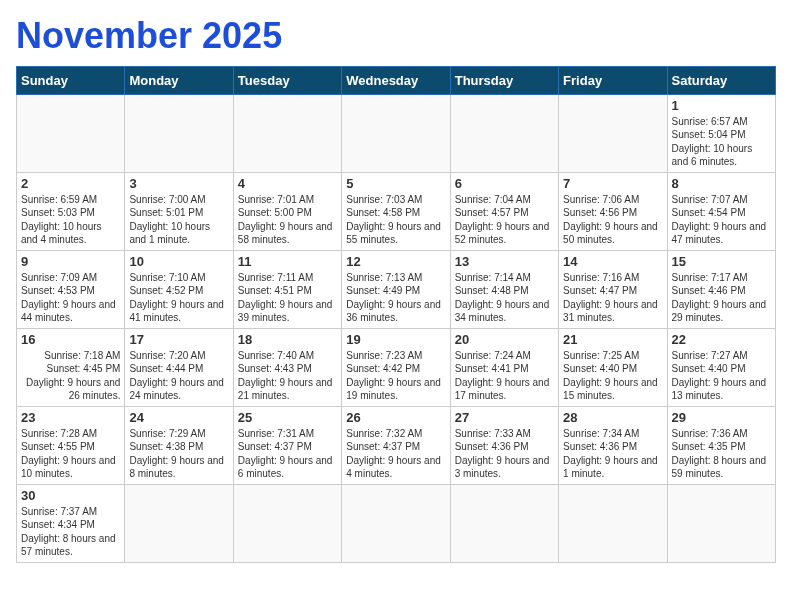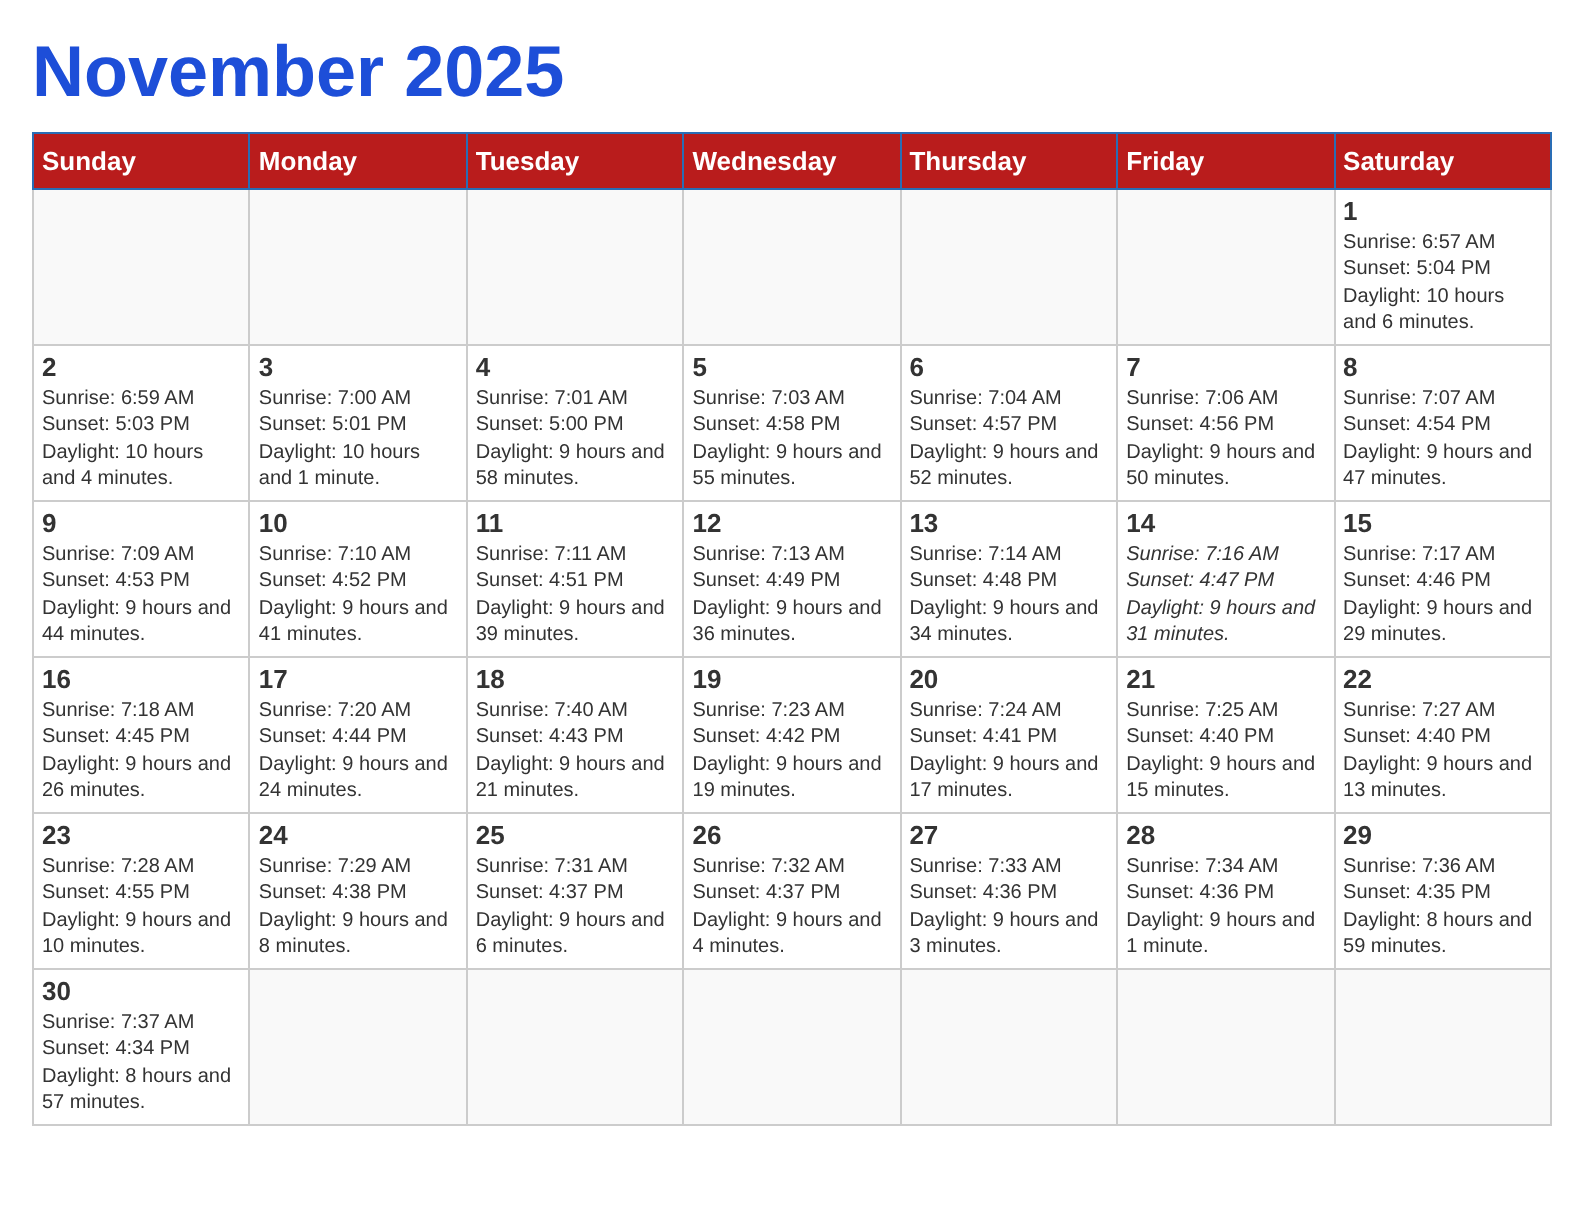--- a/index.html
+++ b/index.html
@@ -39,21 +39,21 @@
     .location-title {
       font-size: 16px;
       color: #555;
     }
     .calendar {
       width: 100%;
       border-collapse: collapse;
       border: 1px solid #ccc;
     }
     .calendar th {
-      background: #b91c1c;
+      background: #0c4a6e;
       color: #fff;
       font-size: 13px;
       font-weight: bold;
       padding: 6px 4px;
       text-align: left;
       border: 1px solid #2a6db5;
     }
     .calendar td {
       vertical-align: top;
       border: 1px solid #ccc;
@@ -185,35 +185,35 @@
 Daylight: 9 hours and 36 minutes.</div>
         </td>
         <td>
           <span class="day-num">13</span>
           <div class="day-info" style="white-space: pre-line;">Sunrise: 7:14 AM
 Sunset: 4:48 PM
 Daylight: 9 hours and 34 minutes.</div>
         </td>
         <td>
           <span class="day-num">14</span>
-          <div class="day-info" style="white-space: pre-line; font-style: italic;">Sunrise: 7:16 AM
+          <div class="day-info" style="white-space: pre-line;">Sunrise: 7:16 AM
 Sunset: 4:47 PM
 Daylight: 9 hours and 31 minutes.</div>
         </td>
         <td>
           <span class="day-num">15</span>
           <div class="day-info" style="white-space: pre-line;">Sunrise: 7:17 AM
 Sunset: 4:46 PM
 Daylight: 9 hours and 29 minutes.</div>
         </td>
       </tr>
       <tr>
         <td>
           <span class="day-num">16</span>
-          <div class="day-info" style="white-space: pre-line;">Sunrise: 7:18 AM
+          <div class="day-info" style="white-space: pre-line; text-align: right;">Sunrise: 7:18 AM
 Sunset: 4:45 PM
 Daylight: 9 hours and 26 minutes.</div>
         </td>
         <td>
           <span class="day-num">17</span>
           <div class="day-info" style="white-space: pre-line;">Sunrise: 7:20 AM
 Sunset: 4:44 PM
 Daylight: 9 hours and 24 minutes.</div>
         </td>
         <td>

